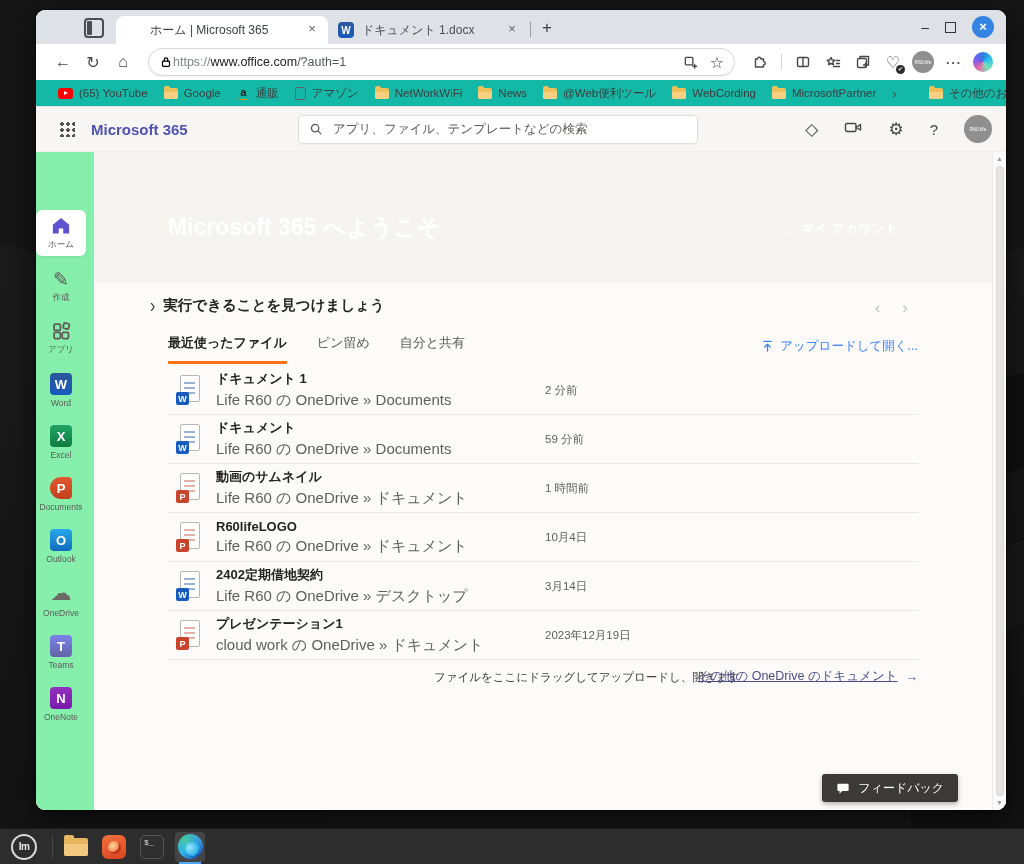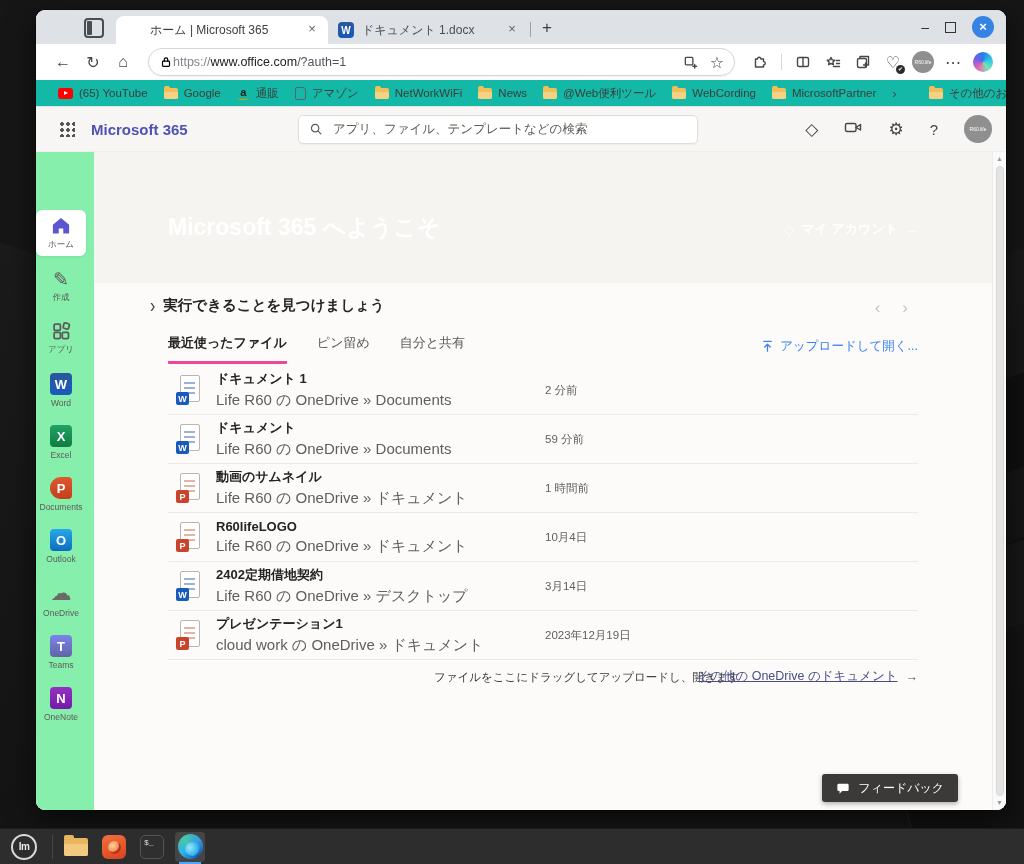--- a/index.html
+++ b/index.html
@@ -94,21 +94,21 @@
   .content { flex:1; position:relative; background:#fcfbfa; min-width:0; }
   .hero-band { position:absolute; left:0; top:0; right:0; height:131px; background:#f5f4f1; }
   .hero-title { position:absolute; left:74px; top:60px; font-size:23px; font-weight:bold; color:#ffffff; }
   .hero-account { position:absolute; right:74px; top:68px; display:flex; align-items:center; gap:7px; color:#ffffff; font-size:13px; font-weight:bold; }
   .discover { position:absolute; left:56px; top:144px; display:flex; align-items:center; gap:8px; font-size:14.5px; font-weight:bold; color:#252423; }
   .discover .chev { font-size:16px; color:#3b3a39; font-weight:normal; transform:scaleY(1.3); }
   .pager { position:absolute; right:84px; top:146px; display:flex; gap:22px; color:#c6c4c1; font-size:17px; }
 
   .tabsrow { position:absolute; left:74px; top:182px; display:flex; gap:30px; align-items:flex-start; }
   .ptab { font-size:13px; color:#5d5b58; padding-bottom:9px; }
-  .ptab.active { color:#252423; font-weight:bold; border-bottom:3px solid #ec4899; border-radius:1px; }
+  .ptab.active { color:#252423; font-weight:bold; border-bottom:3px solid #f97316; border-radius:1px; }
   .upload-link { position:absolute; right:74px; top:186px; display:flex; align-items:center; gap:6px; color:#3b82f6; font-size:12.5px; }
 
   .filelist { position:absolute; left:74px; right:74px; top:214px; }
   .frow { height:49px; display:flex; align-items:center; border-bottom:1px solid #eceae7; position:relative; }
   .ficon { width:24px; height:30px; position:relative; margin:0 16px 0 8px; flex:0 0 24px; }
   .fpage { position:absolute; right:0; top:0; width:20px; height:27px; background:#fff; border:1px solid #b8b6b3; border-radius:2px; }
   .fpage::after { content:""; position:absolute; left:3px; top:6px; width:11px; height:14px; }
   .frow[data-type="word"] .fpage::after { background:repeating-linear-gradient(#9db0d6 0 2px,transparent 2px 5px); }
   .frow[data-type="ppt"]  .fpage::after { background:repeating-linear-gradient(#e3b3a4 0 2px,transparent 2px 5px); }
   .fbadge { position:absolute; left:0; bottom:0; width:13px; height:13px; border-radius:2px; color:#fff; font-size:9px; font-weight:bold; display:flex; align-items:center; justify-content:center; }

